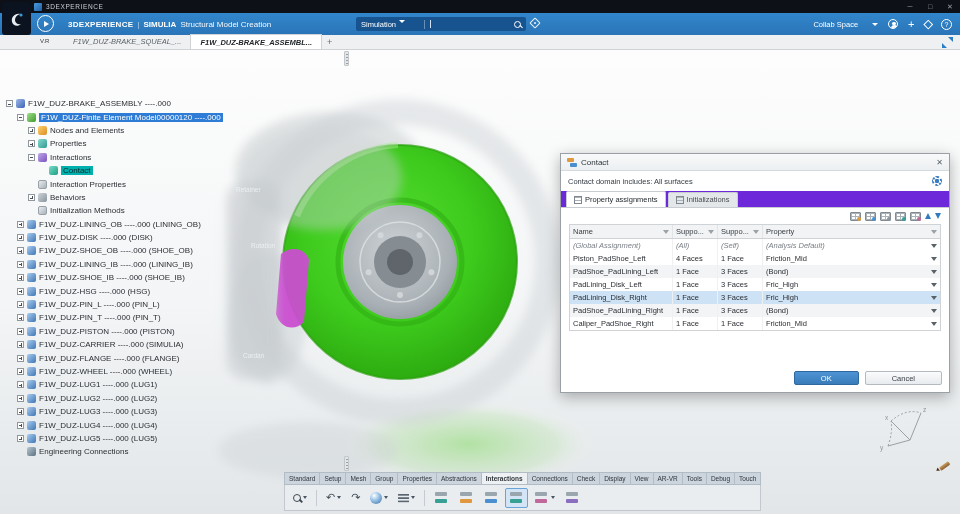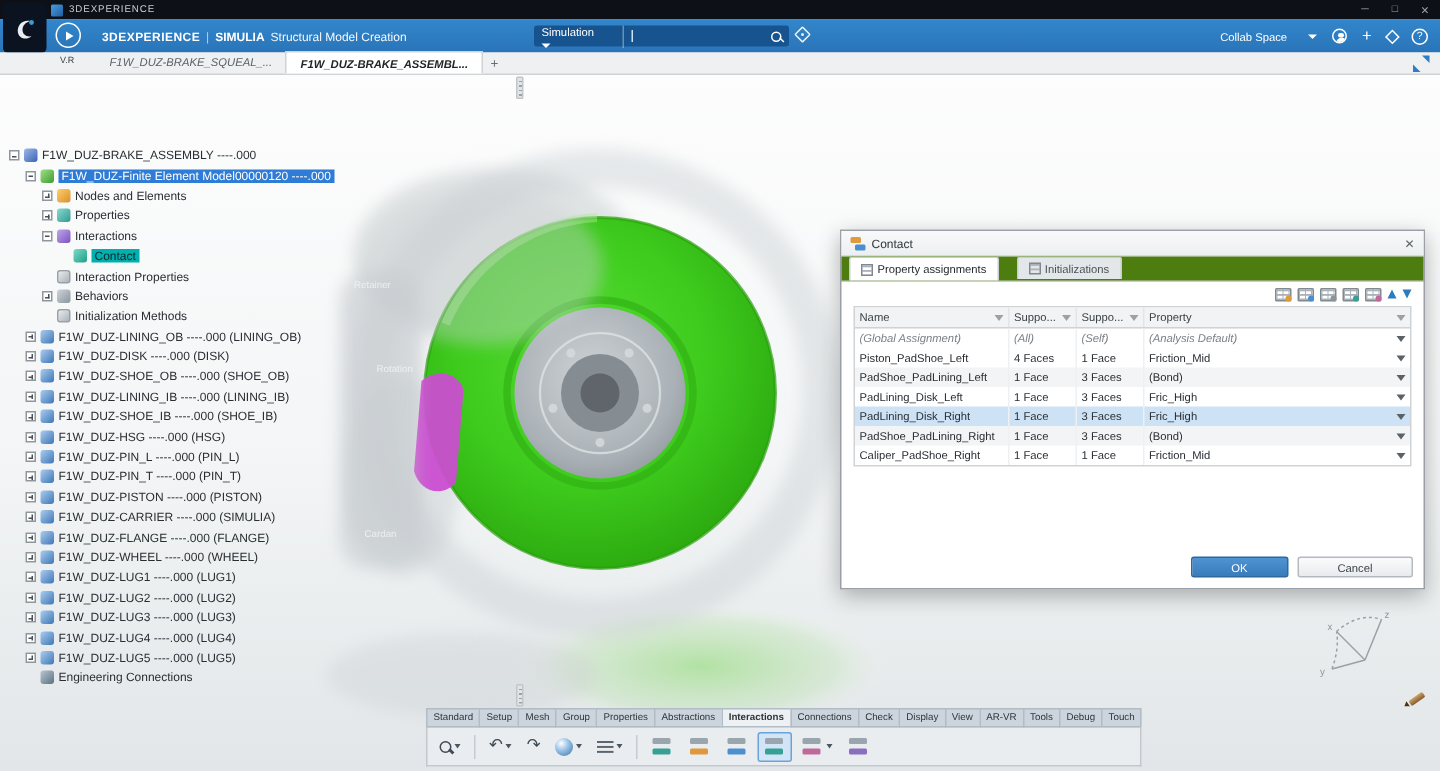--- a/index.html
+++ b/index.html
@@ -22,21 +22,21 @@
   .playc { position:absolute; left:37px; top:2px; width:17px; height:17px; border:1.6px solid #fff; border-radius:50%;
            display:flex; align-items:center; justify-content:center; }
   .ptri { width:0; height:0; border-top:3.5px solid transparent; border-bottom:3.5px solid transparent; border-left:5.5px solid #fff; margin-left:1px; }
   .brand { position:absolute; left:68px; top:0; height:22px; display:flex; align-items:center; gap:4px; color:#fff; font-size:8px; white-space:nowrap; }
   .brand .b1 { font-weight:bold; letter-spacing:.3px; }
   .brand .bsep { opacity:.65; }
   .brand .b2 { font-weight:bold; }
   .brand .b3 { opacity:.95; }
   .search { position:absolute; left:356px; top:4px; width:170px; height:14px; background:#17548f; border-radius:2px;
             display:flex; align-items:center; padding:0 5px; gap:5px; }
-  .scope { display:flex; gap:3px; font-size:7.5px; color:#fff; padding-right:19px; border-right:1px solid rgba(255,255,255,.35);flex-direction:column; }
+  .scope { display:flex; gap:3px; font-size:7.5px; color:#fff; padding-right:19px; border-right:1px solid rgba(255,255,255,.35); }
   .wcaret { width:0; height:0; border-left:3px solid transparent; border-right:3px solid transparent; border-top:3.5px solid #fff; }
   .sinput { flex:1; height:100%; display:flex; align-items:center; }
   .caret-line { width:1px; height:8px; background:#cfe2f5; }
   .mag { width:7px; height:7px; border:1.4px solid #fff; border-radius:50%; position:relative; flex:none; }
   .mag::after { content:""; position:absolute; width:4px; height:1.4px; background:#fff; transform:rotate(45deg); right:-3px; bottom:-1px; }
   .tag { position:absolute; left:531px; top:6px; width:8px; height:8px; border:1.3px solid #eaf0f6; border-radius:1px; transform:rotate(45deg); }
   .tag::after { content:""; position:absolute; left:1.5px; top:1.5px; width:2px; height:2px; border-radius:50%; background:#eaf0f6; }
   .appbar-right { position:absolute; right:8px; top:0; height:22px; display:flex; align-items:center; gap:10px; color:#fff; }
   .collab { display:flex; align-items:center; gap:14px; font-size:7.5px; }
   .person { width:10px; height:10px; border:1px solid #fff; border-radius:50%; position:relative; overflow:hidden; }
@@ -100,21 +100,21 @@
             box-shadow:0 4px 14px rgba(0,0,0,.3); z-index:20; }
   .dlg-title { height:17px; background:linear-gradient(#f8f9fa,#eceff1); border-bottom:1px solid #d6dade;
                display:flex; align-items:center; padding:0 6px; gap:4px; }
   .dlg-title-icon { width:10px; height:9px; position:relative; }
   .dlg-title-icon::before { content:""; position:absolute; left:0; top:0; width:7px; height:4px; background:#e09a3e; border-radius:1px; }
   .dlg-title-icon::after  { content:""; position:absolute; right:0; bottom:0; width:7px; height:4px; background:#4a8fd0; border-radius:1px; }
   .dlg-title-text { font-size:8px; color:#2f353a; }
   .dlg-close { margin-left:auto; font-size:8px; color:#5a6268; }
   .dlg-domain { height:20px; display:flex; align-items:center; padding:0 7px; font-size:7.5px; color:#3a4148; }
   .gear { margin-left:auto; width:10px; height:10px; border:2px dotted #3a7cc0; border-radius:50%; background:radial-gradient(circle,#3a7cc0 2px,transparent 2.4px); }
-  .dlg-tabs { height:17px; display:flex; align-items:flex-start; padding-left:5px; gap:12px; border-bottom:1px solid #c9cdd1; background:#4d7c0f; }
+  .dlg-tabs { height:17px; display:flex; align-items:center; padding-left:5px; gap:2px; border-bottom:1px solid #c9cdd1; background:#6d28d9; }
   .dtab2 { display:flex; align-items:center; gap:3px; padding:0 7px; height:15px; font-size:7.5px; color:#4a5056;
            background:#e4e7ea; border:1px solid #c9cdd1; border-bottom:none; border-radius:2px 2px 0 0; white-space:nowrap; }
   .dtab2.active { background:#fff; color:#1f2428; height:16px; }
   .dtabicon { width:8px; height:8px; border:1px solid #7f8890; background-image:linear-gradient(#aab2b8 1px,transparent 1px); background-size:100% 3px; }
   .dlg-toolbar { height:16px; display:flex; align-items:center; justify-content:flex-end; gap:4px; padding:0 8px; }
   .tbl { width:11px; height:9px; border:1px solid #818a90; border-radius:1px; background:#fff; position:relative;
          background-image:linear-gradient(#aab2b8 1px,transparent 1px),linear-gradient(90deg,#aab2b8 1px,transparent 1px);
          background-size:100% 3px,4px 100%; }
   .tbl::after { content:""; position:absolute; right:-1px; bottom:-1px; width:4px; height:4px; border-radius:50%; }
   .tbl.b1::after { background:#e09a3e; } .tbl.b2::after { background:#4a8fd0; } .tbl.b3::after { background:#8a949c; }
@@ -482,20 +482,24 @@
   <span class="grip grip1"></span>
   <span class="grip grip2"></span>
   <span class="pencil"></span>
 
   <div class="dialog">
     <div class="dlg-title">
       <span class="dlg-title-icon"></span>
       <span class="dlg-title-text">Contact</span>
       <span class="dlg-close">✕</span>
     </div>
+    <div class="dlg-domain">
+      <span>Contact domain includes: All surfaces</span>
+      <span class="gear"></span>
+    </div>
     <div class="dlg-tabs">
 
         <div class="dtab2 active">
           <span class="dtabicon"></span>
           <span>Property assignments</span>
         </div>
 
         <div class="dtab2">
           <span class="dtabicon"></span>
           <span>Initializations</span>

